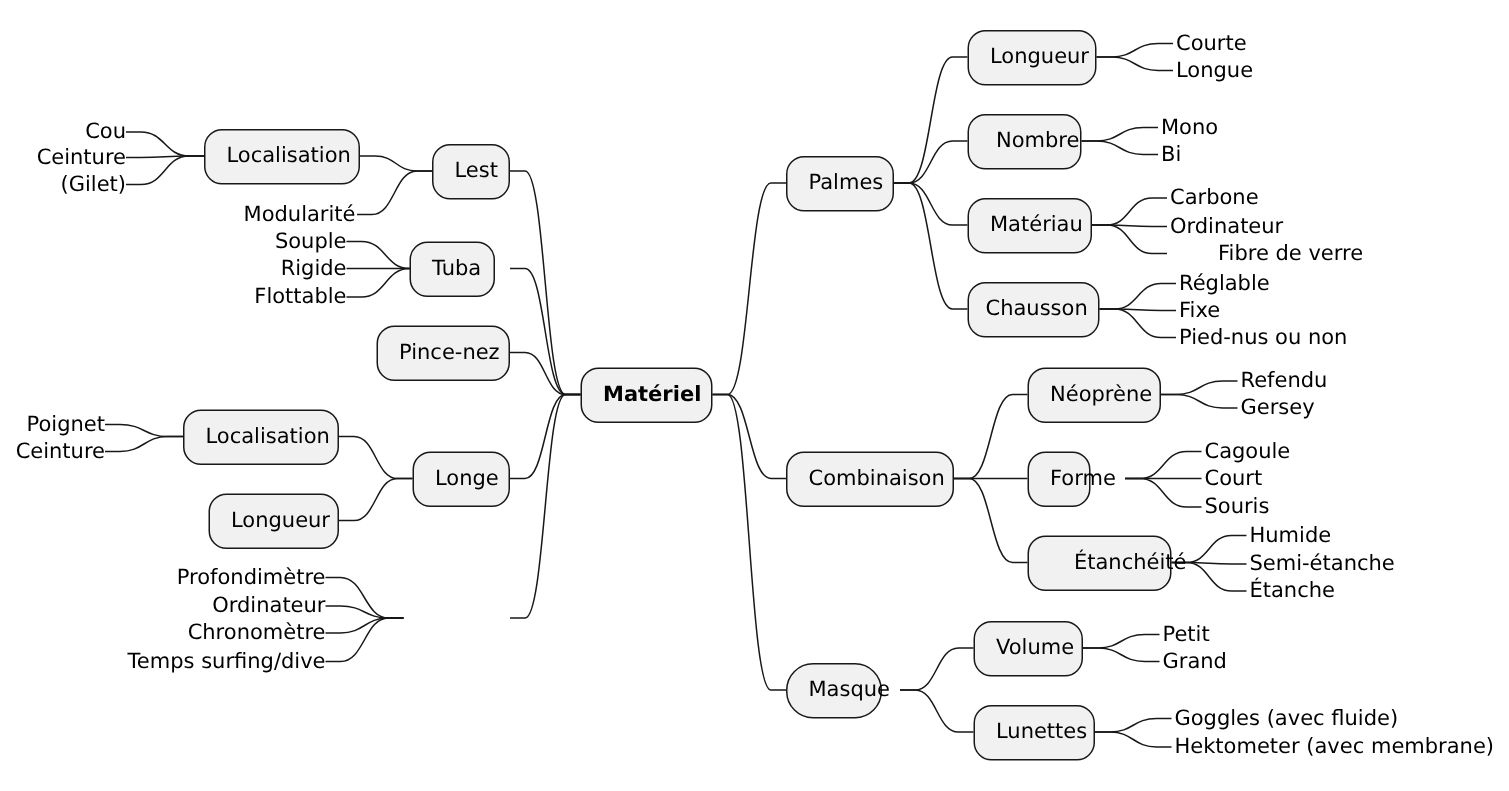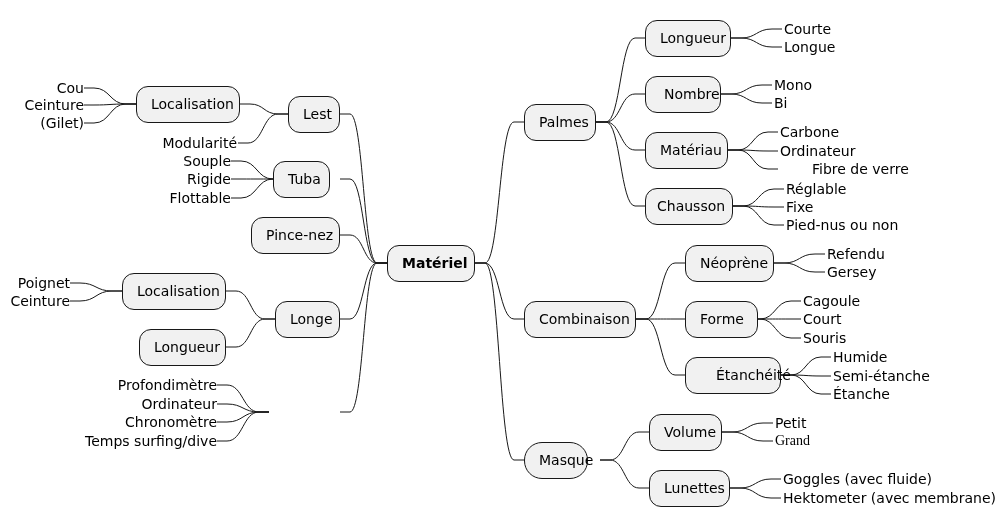--- a/index.html
+++ b/index.html
@@ -115,29 +115,29 @@
   <div class="leaf" style="left:812px;top:160px;">Fibre de verre</div>
   <div class="node" style="left:645px;top:188px;width:88px;padding-left:11px;">Chausson</div>
   <div class="leaf" style="left:786px;top:180px;">Réglable</div>
   <div class="leaf" style="left:786px;top:198px;">Fixe</div>
   <div class="leaf" style="left:786px;top:216px;">Pied-nus ou non</div>
 
   <div class="node" style="left:524px;top:301px;width:112px;">Combinaison</div>
   <div class="node" style="left:685px;top:245px;width:89px;">Néoprène</div>
   <div class="leaf" style="left:827px;top:245px;">Refendu</div>
   <div class="leaf" style="left:827px;top:263px;">Gersey</div>
-  <div class="node" style="left:685px;top:301px;width:73px;">Forme</div>
+  <div class="node" style="left:685px;top:301px;width:42px;">Forme</div>
   <div class="leaf" style="left:803px;top:292px;">Cagoule</div>
   <div class="leaf" style="left:803px;top:310px;">Court</div>
   <div class="leaf" style="left:803px;top:329px;">Souris</div>
   <div class="node" style="left:685px;top:357px;width:96px;padding-left:30px;">Étanchéité</div>
   <div class="leaf" style="left:833px;top:348px;">Humide</div>
   <div class="leaf" style="left:833px;top:367px;">Semi-étanche</div>
   <div class="leaf" style="left:833px;top:385px;">Étanche</div>
 
   <div class="node" style="left:524px;top:442px;width:64px;border-radius:18px;">Masque</div>
   <div class="node" style="left:649px;top:414px;width:73px;">Volume</div>
   <div class="leaf" style="left:775px;top:414px;">Petit</div>
-  <div class="leaf" style="left:775px;top:432px;font-family:Liberation Serif, serif;">Grand</div>
+  <div class="leaf" style="left:775px;top:432px;">Grand</div>
   <div class="node" style="left:649px;top:470px;width:81px;">Lunettes</div>
   <div class="leaf" style="left:783px;top:470px;">Goggles (avec fluide)</div>
   <div class="leaf" style="left:783px;top:489px;">Hektometer (avec membrane)</div>
 </div>
 
 </body></html>

